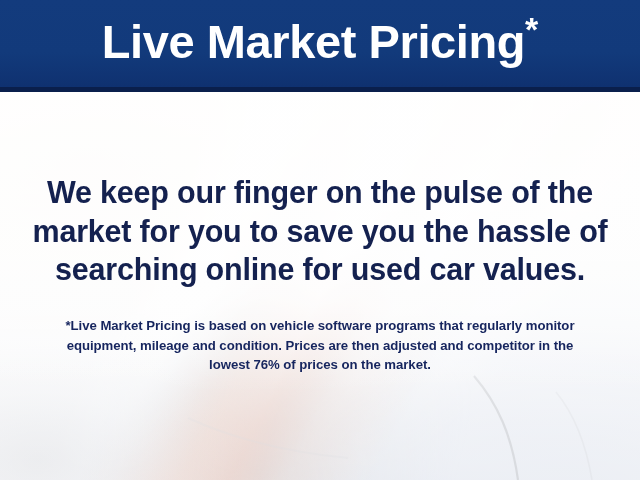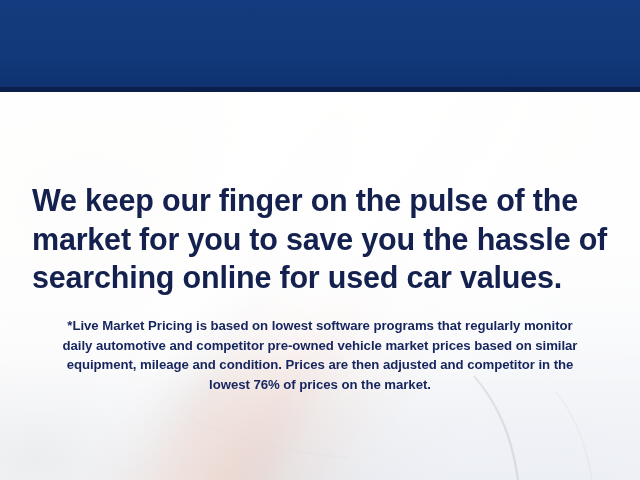--- a/index.html
+++ b/index.html
@@ -212,22 +212,22 @@
     line-height: 0;
     letter-spacing: 0;
   }
 
   
   #headline {
     position: absolute;
     left: 24px;
     right: 24px;
     top: 173px;
-    margin: 8px;
-    text-align: left;
+    margin: 0;
+    text-align: center;
     color: #14214f;
     font-family: "Liberation Sans", sans-serif;
     font-weight: bold;
     font-size: 30.5px;
     line-height: 38.5px;
     letter-spacing: -0.2px;
     z-index: 4;
   }
 
   
@@ -273,23 +273,23 @@
   </svg>
 
   <div class="bg-layer bg-veil"></div>
   <div class="bg-layer bg-textveil"></div>
 
   <div id="header-band">
     <div class="band-inner-edge"></div>
     <div class="band-bottom-rule"></div>
   </div>
 
+  <h1 id="banner-title"><span>Live Market Pricing</span><span class="star">*</span></h1>
 
   <p id="headline">We keep our finger on the pulse of the market for you to save you the hassle of searching online for used car values.</p>
 
   <p id="disclaimer">
-    <span class="dline">*Live Market Pricing is based on lowest software programs that regularly monitor</span>
-    <span class="dline">daily automotive and competitor pre-owned vehicle market prices based on similar</span>
+    <span class="dline">*Live Market Pricing is based on vehicle software programs that regularly monitor</span>
     <span class="dline">equipment, mileage and condition. Prices are then adjusted and competitor in the</span>
     <span class="dline">lowest 76% of prices on the market.</span>
   </p>
 
 </div>
 
 </body></html>

